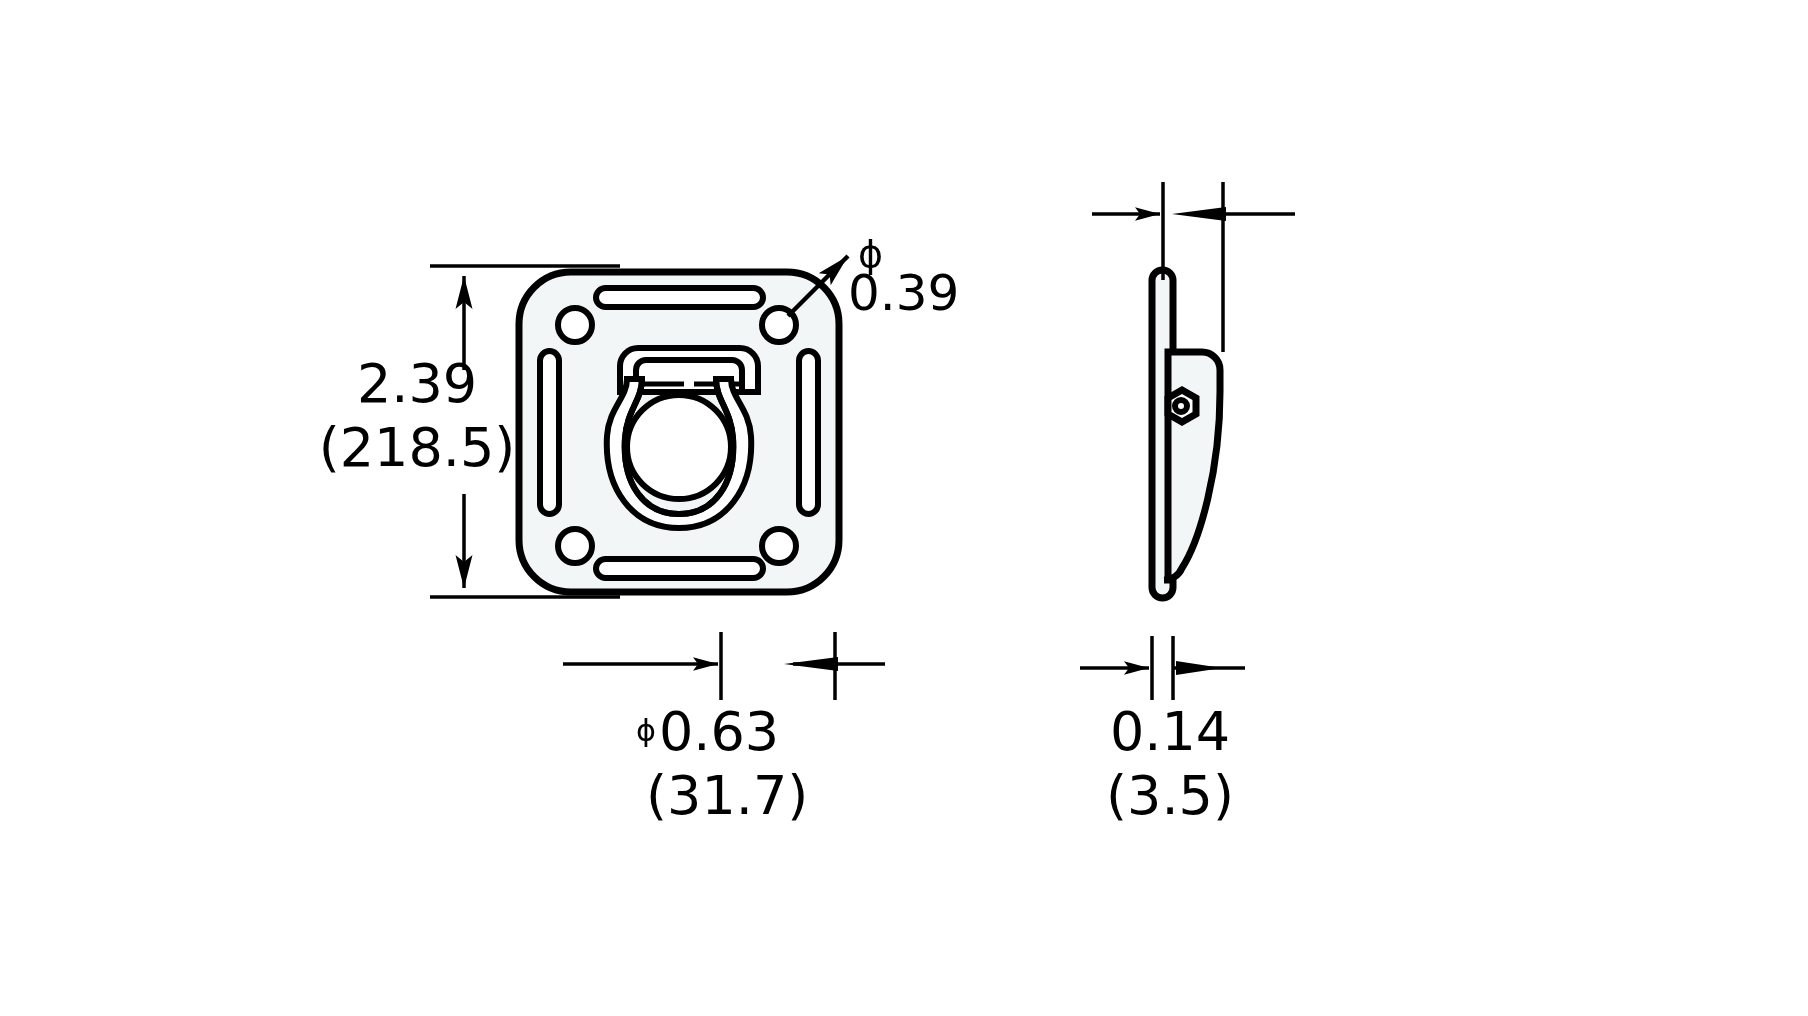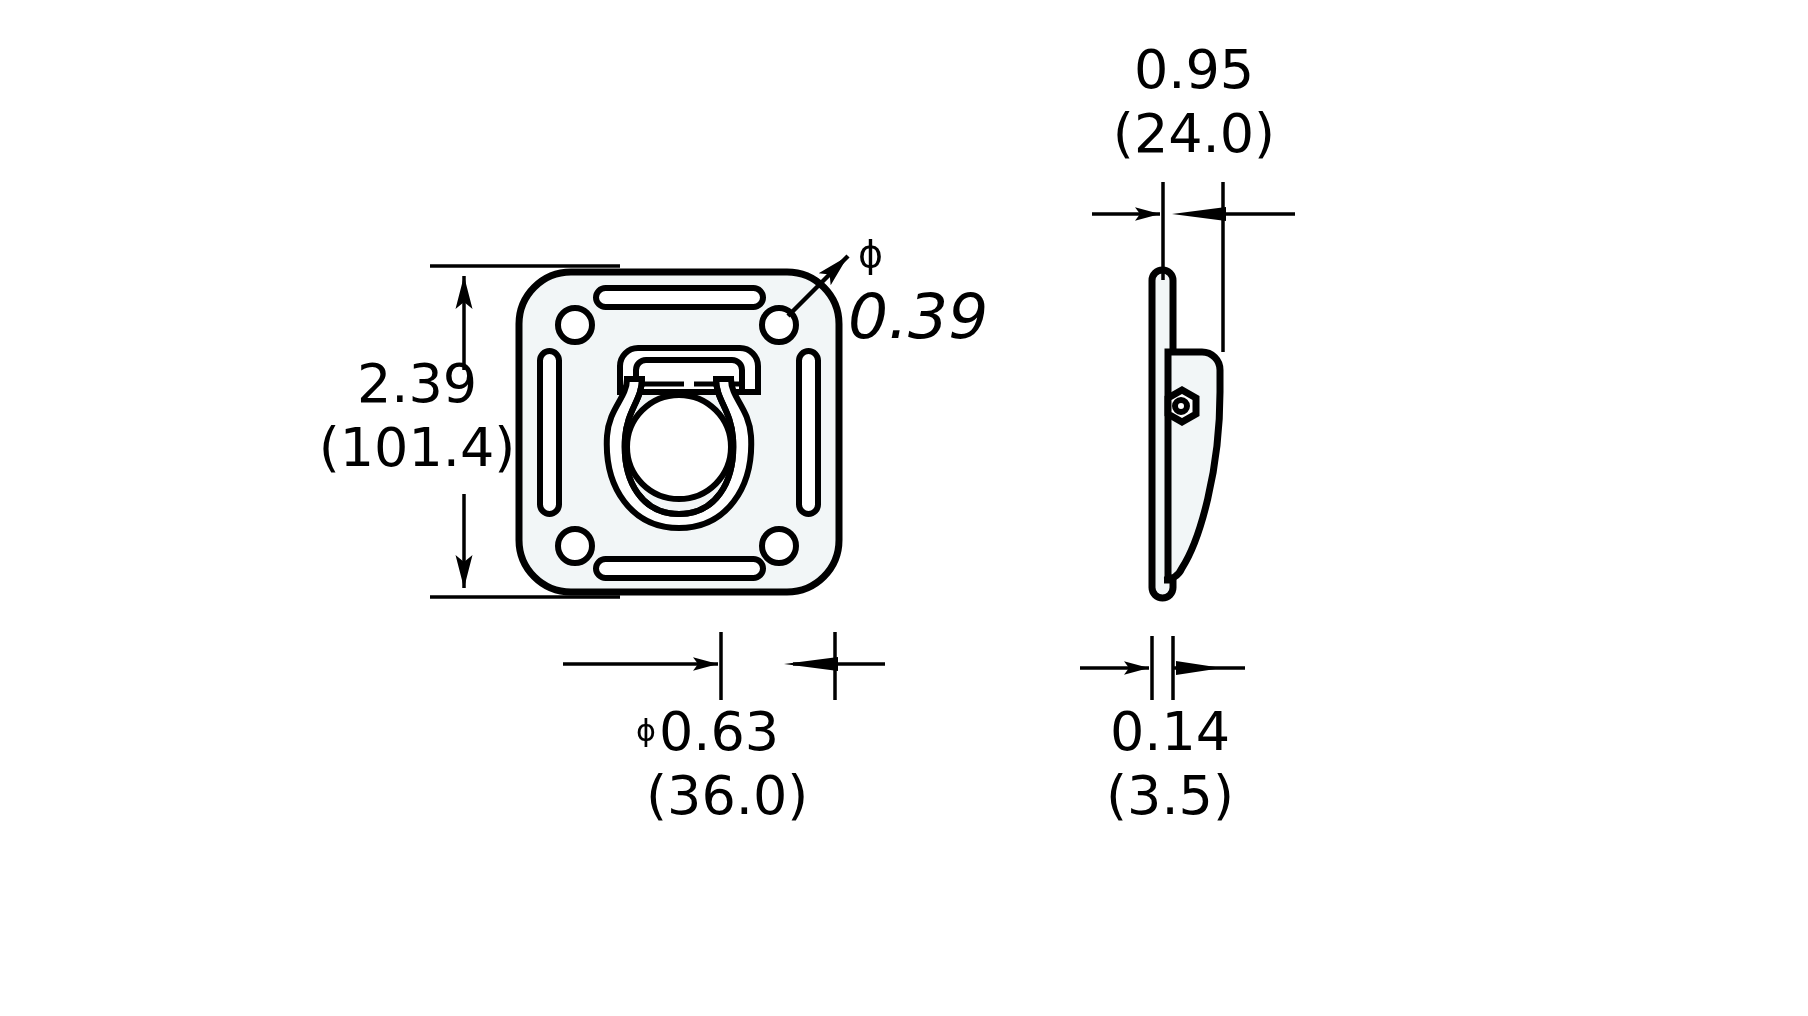--- a/index.html
+++ b/index.html
@@ -170,37 +170,33 @@
 
       <line x1="1080" y1="668" x2="1149" y2="668" stroke="#000" stroke-width="3.5" marker-end="url(#arrR)"></line>
 
       <path d="M 1176 661 L 1176 675 L 1222 668 Z" fill="#000"></path>
       <line x1="1173" y1="668" x2="1245" y2="668" stroke="#000" stroke-width="3.5"></line>
     </g>
   </svg>
 
   <div class="dim-text t-center" style="left:312px; top:352px; width:210px; font-size:54px;">
     <span class="ln">2.39</span>
-    <span class="ln">(101.4)</span>
+    <span class="ln">(218.5)</span>
   </div>
 
   <div class="dim-text" style="left:636px; top:700px; width:300px; font-size:54px;">
     <span class="ln"><span class="phi-pre">ϕ</span><span>0.63</span></span>
-    <span class="ln" style="padding-left:10px;">(36.0)</span>
+    <span class="ln" style="padding-left:10px;">(31.7)</span>
   </div>
 
   <div class="phi-sup" style="left:858px; top:232px; font-size:38px;">ϕ</div>
-  <div class="dim-text t-left" style="left:836px; top:280px; width:230px; font-size:63px;font-style:italic;">
+  <div class="dim-text t-left" style="left:836px; top:264px; width:230px; font-size:50px;">
     <span class="ln" style="padding-left:12px;">0.39</span>
   </div>
 
   <div class="dim-text t-center" style="left:1850px; top:0px; width:0px; font-size:0;"></div>
-  <div class="dim-text t-center" style="left:1078px; top:38px; width:232px; font-size:54px;">
-    <span class="ln">0.95</span>
-    <span class="ln">(24.0)</span>
-  </div>
 
   <div class="dim-text t-center" style="left:1055px; top:700px; width:230px; font-size:54px;">
     <span class="ln">0.14</span>
     <span class="ln">(3.5)</span>
   </div>
 
 </div>
 
 </body></html>

